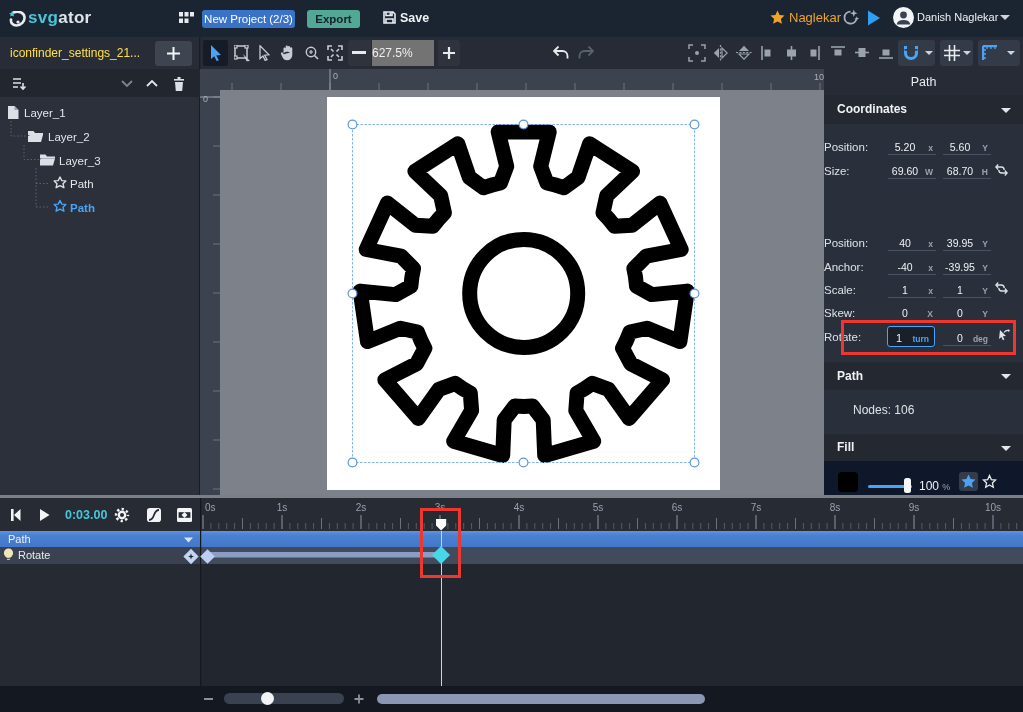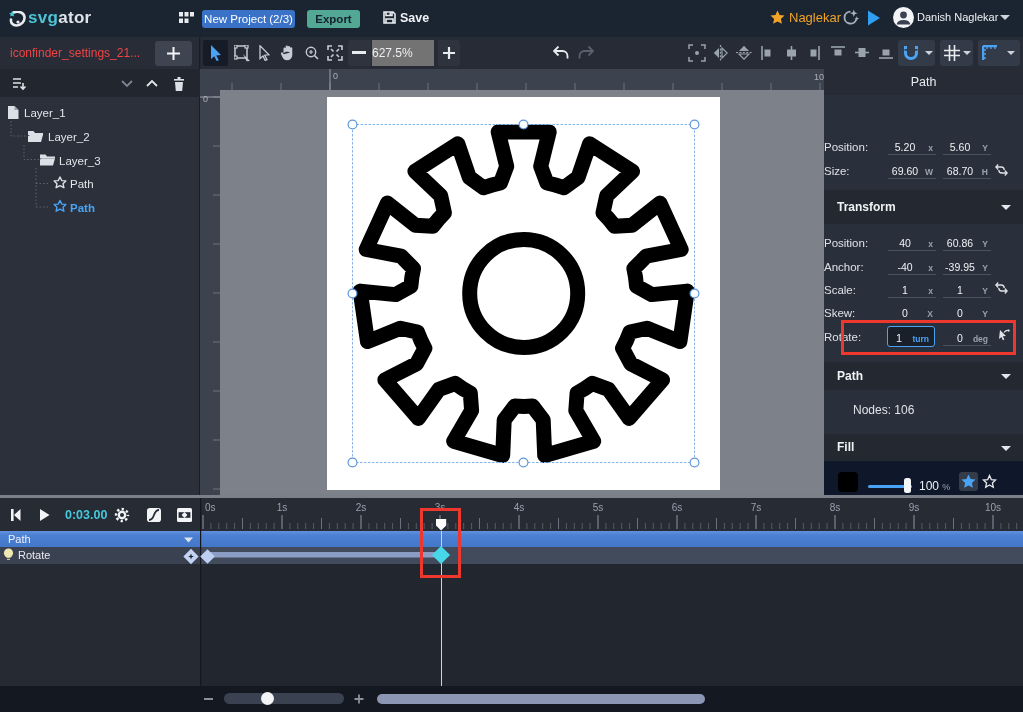--- a/index.html
+++ b/index.html
@@ -75,21 +75,21 @@
 
     <div class="abs" style="left:893px;top:7px;width:21px;height:21px;border-radius:50%;background:#f2f4f6"></div>
     <svg class="abs" style="left:893px;top:7px" width="21" height="21" viewBox="0 0 21 21">
       <circle cx="10.5" cy="8" r="3.4" fill="#3a4250"></circle>
       <path d="M3.6 17.5 a7 5.4 0 0 1 13.8 0 Z" fill="#3a4250"></path>
     </svg>
     <div class="abs" style="left:917px;top:11px;color:#eef1f4;font-size:11px">Danish Naglekar</div>
     <div class="caret" style="left:1000px;top:15px;border-top-color:#cfd4da"></div>
   </div>
   <div id="projbar" class="abs">
-    <div class="abs" style="left:10px;top:9px;color:#ef4444;font-size:12px">iconfinder_settings_21...</div>
+    <div class="abs" style="left:10px;top:9px;color:#fde047;font-size:12px">iconfinder_settings_21...</div>
     <div class="abs" style="left:155px;top:4px;width:37px;height:25px;background:#3e4450;border-radius:3px">
       <svg style="position:absolute;left:11px;top:5px" width="15" height="15" viewBox="0 0 15 15">
           <path d="M7.5 1 v13 M1 7.5 h13" stroke="#f2f4f6" stroke-width="2"></path>
         </svg>
     </div>
   </div>
   <div id="toolrow" class="abs">
 
     <div class="abs" style="left:2px;top:3px;width:25px;height:26px;background:#161c27;border-radius:2px"></div>
     <svg class="abs" style="left:9px;top:8px" width="12" height="16" viewBox="0 0 12 16">
@@ -281,20 +281,21 @@
       <path d="M147 17 l5-5 5 5" fill="none" stroke="#e3e6eb" stroke-width="1.8"></path>
       <g fill="#dce0e6">
         <rect x="174" y="10" width="10" height="1.6"></rect>
         <rect x="177.5" y="8" width="3" height="2"></rect>
         <path d="M175 13 h8 l-0.8 9 h-6.4 z"></path>
       </g>
     </svg>
   </div>
   <div id="rpanel" class="abs">
     <div class="abs" style="left:0;top:0;width:199px;height:26px;background:#262b35;color:#e8ebef;font-size:12.5px;text-align:center;line-height:26px">Path</div>
+    <div class="sechead" style="top:26px;height:29px;line-height:29px">Coordinates<div class="caret" style="left:177px;top:13px"></div></div>
     <div class="abs" style="left:0;top:55px;width:199px;height:66px;background:#2a303b"></div>
     <div class="lbl" style="left:0;top:66px;width:60px">Position:</div>
     <div class="fld" style="left:64px;top:66px">
         <span class="v">5.20</span>
         <span class="u">x</span>
       </div>
     <div class="fld" style="left:119px;top:66px">
         <span class="v">5.60</span>
         <span class="u">Y</span>
       </div>
@@ -303,29 +304,28 @@
         <span class="v">69.60</span>
         <span class="u">W</span>
       </div>
     <div class="fld" style="left:119px;top:90px">
         <span class="v">68.70</span>
         <span class="u">H</span>
       </div>
     <svg class="abs" style="left:171px;top:95px" width="13" height="12" viewBox="0 0 13 12">
       <path d="M3.2 0.5 L0.8 3 L3.2 5.5 M1.2 3 h5 a3 3 0 0 1 3 3 M9.8 11.5 L12.2 9 L9.8 6.5 M11.8 9 h-5 a3 3 0 0 1 -3 -3" fill="none" stroke="#dfe3e8" stroke-width="1.3"></path>
     </svg>
-    <div class="sechead" style="top:121px;height:34px;line-height:34px">Transform<div class="caret" style="left:177px;top:15px"></div></div>
     <div class="abs" style="left:0;top:155px;width:199px;height:138px;background:#2a303b"></div>
     <div class="lbl" style="left:0;top:162px;width:60px">Position:</div>
     <div class="fld" style="left:64px;top:162px">
         <span class="v">40</span>
         <span class="u">x</span>
       </div>
     <div class="fld" style="left:119px;top:162px">
-        <span class="v">60.86</span>
+        <span class="v">39.95</span>
         <span class="u">Y</span>
       </div>
     <div class="lbl" style="left:0;top:186px;width:60px">Anchor:</div>
     <div class="fld" style="left:64px;top:186px">
         <span class="v">-40</span>
         <span class="u">x</span>
       </div>
     <div class="fld" style="left:119px;top:186px">
         <span class="v">-39.95</span>
         <span class="u">Y</span>

